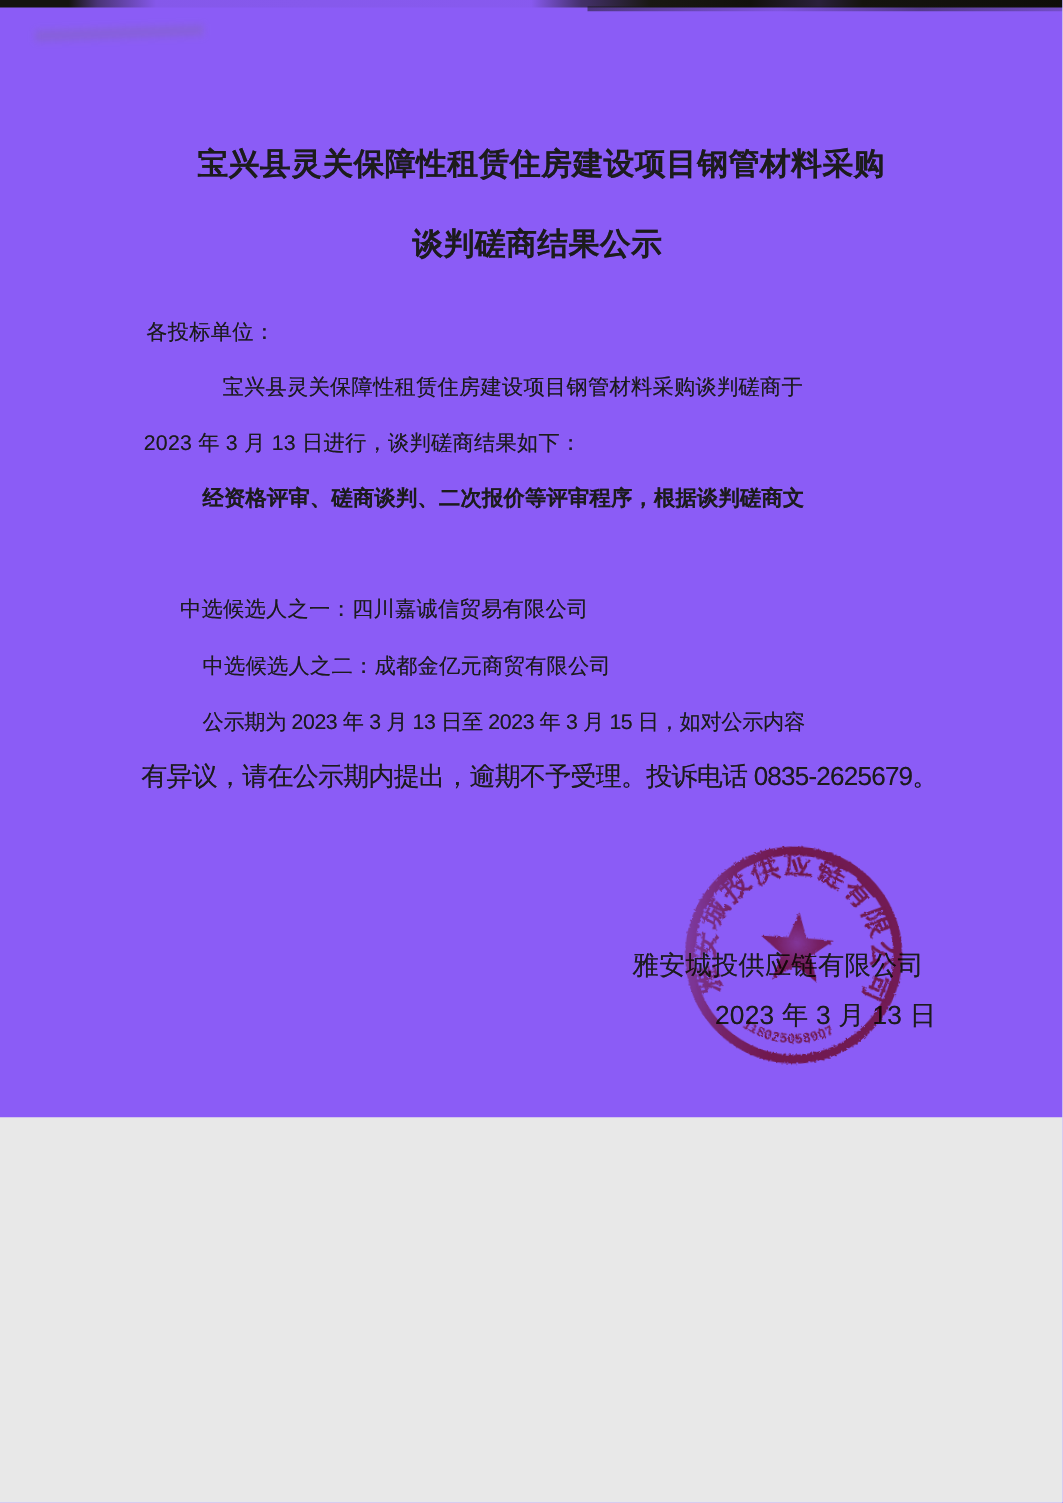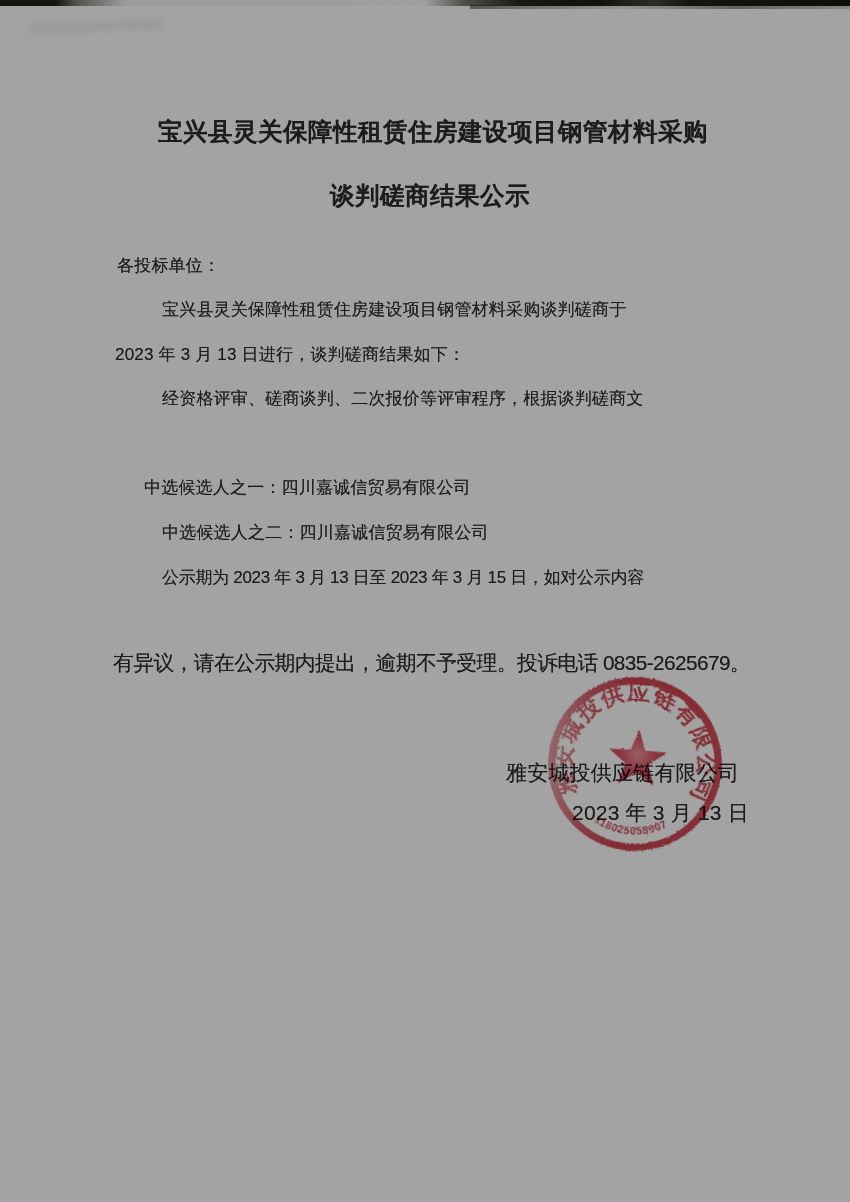--- a/index.html
+++ b/index.html
@@ -1,20 +1,20 @@
 <!DOCTYPE html>
 <html><head>
 <meta charset="utf-8">
 <style>
   html,body{margin:0;padding:0;background:#e8e8e8;}
   .page{
     position:relative;
-    width:850px;height:1202px;
+    width:850px;height:894px;
     margin:0 auto;
-    background:#a3a3a3;
+    background:#8b5cf6;
     overflow:hidden;
     font-family:"Liberation Sans","DejaVu Sans",sans-serif;
     color:#1c1c1c;
   }
   
   .top-strip{
     position:absolute;top:0;left:0;width:850px;height:6px;
     background:linear-gradient(90deg,
       #15140f 0px,#15140f 55px,rgba(21,20,15,.55) 78px,rgba(21,20,15,.05) 125px,
       rgba(21,20,15,.03) 425px,rgba(21,20,15,.6) 465px,#191813 520px,#12110c 600px,
@@ -58,27 +58,27 @@
 <div class="page">
 
   <div class="top-strip"></div>
   <div class="top-strip2"></div>
   <div class="smudge"></div>
 
   <div class="title t1">宝兴县灵关保障性租赁住房建设项目钢管材料采购</div>
   <div class="title t2">谈判磋商结果公示</div>
 
   <div class="ln" style="left:117px;top:252px;">各投标单位：</div>
-  <div class="ln" style="left:162px;top:296px;">宝兴县灵关保障性租赁住房建设项目钢管材料采购谈判磋商于</div>
+  <div class="ln" style="left:178px;top:296px;">宝兴县灵关保障性租赁住房建设项目钢管材料采购谈判磋商于</div>
   <div class="ln" style="left:115px;top:341px;">2023 年 3 月 13 日进行，谈判磋商结果如下：</div>
-  <div class="ln" style="left:162px;top:385px;">经资格评审、磋商谈判、二次报价等评审程序，根据谈判磋商文</div>
+  <div class="ln" style="left:162px;top:385px;font-weight:bold;">经资格评审、磋商谈判、二次报价等评审程序，根据谈判磋商文</div>
   <div class="ln" style="left:144px;top:474px;">中选候选人之一：四川嘉诚信贸易有限公司</div>
-  <div class="ln" style="left:162px;top:519px;">中选候选人之二：四川嘉诚信贸易有限公司</div>
+  <div class="ln" style="left:162px;top:519px;">中选候选人之二：成都金亿元商贸有限公司</div>
   <div class="ln tight2" style="left:162px;top:564px;">公示期为 2023 年 3 月 13 日至 2023 年 3 月 15 日，如对公示内容</div>
-  <div class="ln tight" style="left:113px;top:608px;margin-top:41px;">有异议，请在公示期内提出，逾期不予受理。投诉电话 0835-2625679。</div>
+  <div class="ln tight" style="left:113px;top:608px;">有异议，请在公示期内提出，逾期不予受理。投诉电话 0835-2625679。</div>
 
   <div class="ln sig" style="left:506px;top:759px;">雅安城投供应链有限公司</div>
   <div class="ln sig" style="left:572px;top:799px;">2023 年 3 月 13 日</div>
 
   <div class="stamp">
     <svg viewBox="-90 -90 180 180" xmlns="http://www.w3.org/2000/svg" xmlns:xlink="http://www.w3.org/1999/xlink">
       <defs>
         <filter id="rough" x="-15%" y="-15%" width="130%" height="130%">
           <feTurbulence type="fractalNoise" baseFrequency="0.55" numOctaves="2" result="n"></feTurbulence>
           <feDisplacementMap in="SourceGraphic" in2="n" scale="2.6"></feDisplacementMap>

